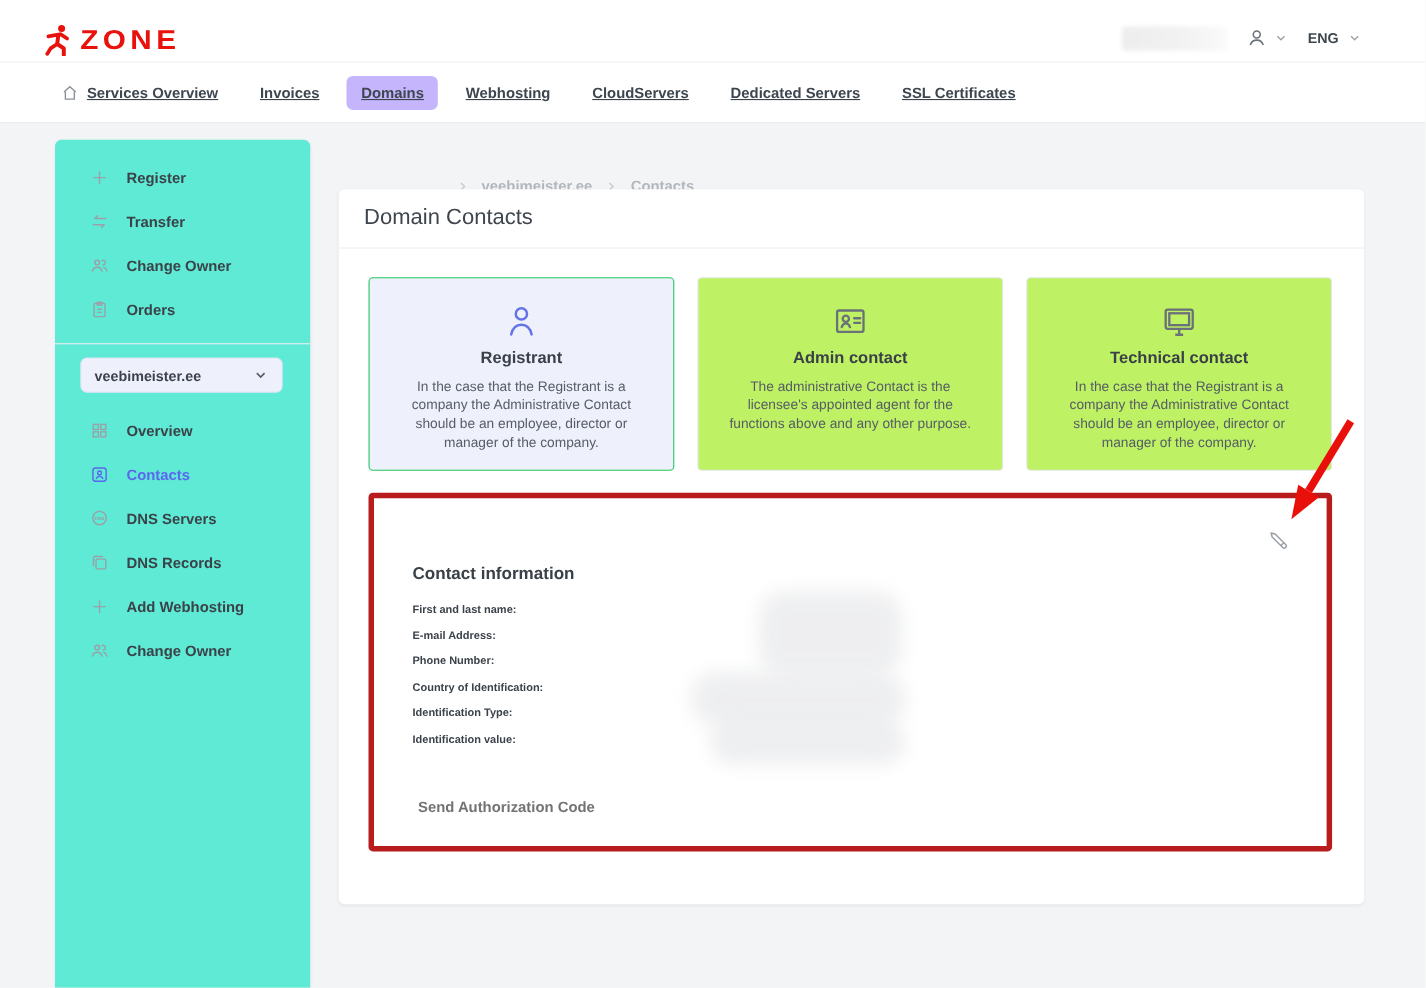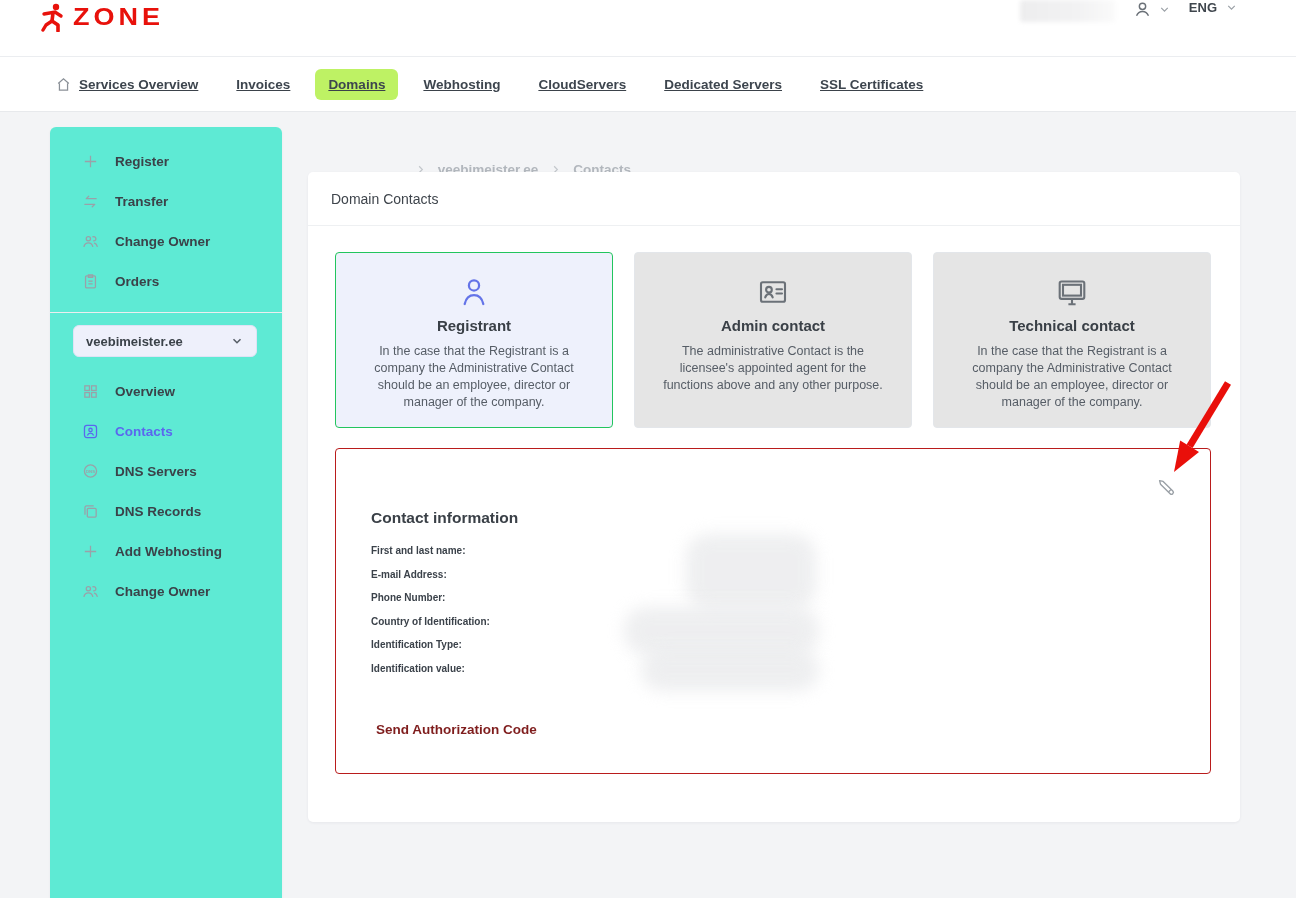--- a/index.html
+++ b/index.html
@@ -12,43 +12,43 @@
     color:#3b424a;
   }
   .stage { position:absolute; inset:0; width:1296px; height:898px; }
 
   
   .topbar {
     position:absolute; left:0; top:0; width:1296px; height:57px;
     background:#fff; border-bottom:1px solid #ebedf0;
     display:flex; align-items:center;
   }
-  .logo { position:absolute; left:40px; top:2px; display:flex; align-items:center; gap:7px; }
+  .logo { position:absolute; left:40px; top:21px; display:flex; align-items:center; gap:7px; }
   .logo-text { color:#e8110b; font-size:27px; font-weight:bold; letter-spacing:4px; line-height:1; transform:scaleY(.92); }
-  .topbar-right { position:absolute; right:58px; top:0; height:69px; display:flex; align-items:flex-start; gap:18px; }
+  .topbar-right { position:absolute; right:58px; top:0; height:69px; display:flex; align-items:center; gap:18px; }
   .redacted-name {
     width:95px; height:22px; border-radius:3px;
     background:linear-gradient(90deg,#ededee 0%,#f2f2f3 60%,#fafafa 100%);
     filter:blur(2px);
   }
   .acct { display:flex; align-items:center; gap:6px; cursor:pointer; }
   .lang { display:flex; align-items:center; gap:8px; font-size:13px; font-weight:bold; color:#3f464d; cursor:pointer; }
 
   
   .navbar {
     position:absolute; left:0; top:57px; width:1296px; height:55px;
     background:#fff; border-bottom:1px solid #e7e9ec;
     display:flex; align-items:center; padding-left:43px; gap:12px;text-decoration:underline;
   }
   .nav-item {
     display:flex; align-items:center; gap:8px;
     padding:8px 13px; border-radius:6px;
     font-size:13.5px; font-weight:bold; color:#3d454e; cursor:pointer; white-space:nowrap;
   }
-  .nav-item.active { background:#bef264; }
+  .nav-item.active { background:#c4b5fd; }
 
   
   .sidebar {
     position:absolute; left:50px; top:127px; width:232px; height:771px;
     background:#5eead4; border-radius:6px 6px 0 0;
     box-shadow:0 1px 3px rgba(30,35,60,.05);
     padding-top:14px;
   }
   .side-item {
     height:40px; display:flex; align-items:center; gap:16px;
@@ -76,42 +76,42 @@
 
   .main-card {
     position:absolute; left:308px; top:172px; width:932px; height:650px;
     background:#fff; border-radius:5px;
     box-shadow:0 1px 3px rgba(30,35,60,.06);
   }
   .main-card-header {
     height:54px; border-bottom:1px solid #eef0f2;
     display:flex; align-items:center; padding-left:23px;
   }
-  .main-title { font-size:14px; color:#3f454c; }
+  .main-title { font-size:20px; color:#3f454c; }
 
   .type-row { position:absolute; left:27px; top:80px; display:flex; gap:21px; }
   .type-card {
-    width:278px; height:176px; background:#e5e5e5;
+    width:278px; height:176px; background:#bef264;
     border:1px solid #e3e6ea; border-radius:4px;
     padding:20px 16px 0; text-align:center; cursor:pointer;
   }
   .type-card.selected { background:#eef1fc; border:1px solid #22c55e; }
   .type-icon { height:38px; display:flex; align-items:center; justify-content:center; margin-bottom:6px; }
   .type-title { font-size:15px; font-weight:bold; color:#3a4047; margin-bottom:9px; }
   .type-desc { font-size:12.5px; line-height:17px; color:#565d66; padding:0 4px; }
 
   .info-box {
     position:absolute; left:27px; top:276px; width:876px; height:326px;
-    border:1px solid #b91c1c; border-radius:4px;
+    border:5px solid #b91c1c; border-radius:4px;
   }
   .pencil-btn { position:absolute; right:33px; top:27px; cursor:pointer; width:22px; height:22px; }
   .info-title { position:absolute; left:35px; top:60px; font-size:15.5px; font-weight:bold; color:#3a4047; }
   .info-fields { position:absolute; left:35px; top:90px; }
   .info-label { font-size:10px; font-weight:bold; color:#3b424a; line-height:23.5px; }
-  .auth-link { position:absolute; left:40px; top:273px; font-size:13.5px; font-weight:bold; color:#7f1d1d; cursor:pointer; }
+  .auth-link { position:absolute; left:40px; top:273px; font-size:13.5px; font-weight:bold; color:#737373; cursor:pointer; }
 
   .blur-blob { position:absolute; background:#e7e8ea; border-radius:22px; filter:blur(8px); opacity:.7; }
   .blob1 { left:350px; top:85px;  width:130px; height:75px; }
   .blob2 { left:288px; top:158px; width:195px; height:48px; }
   .blob3 { left:305px; top:200px; width:178px; height:42px; }
 
   .red-arrow { position:absolute; left:1155px; top:375px; pointer-events:none; }
 
   svg { display:block; }
 </style>

